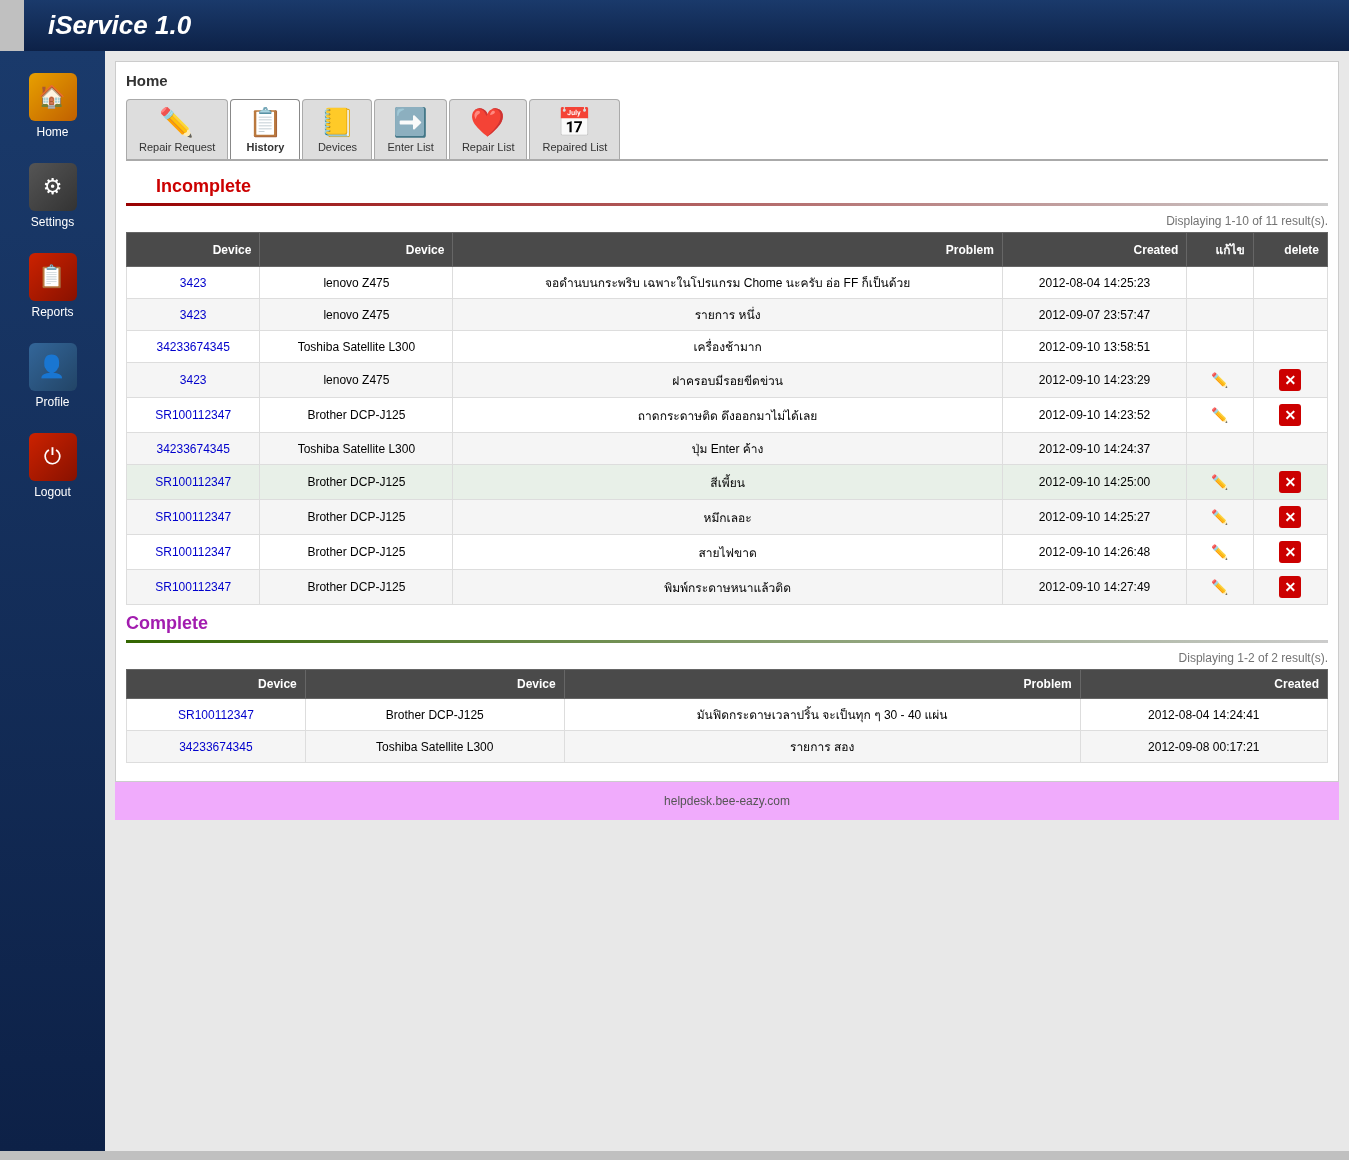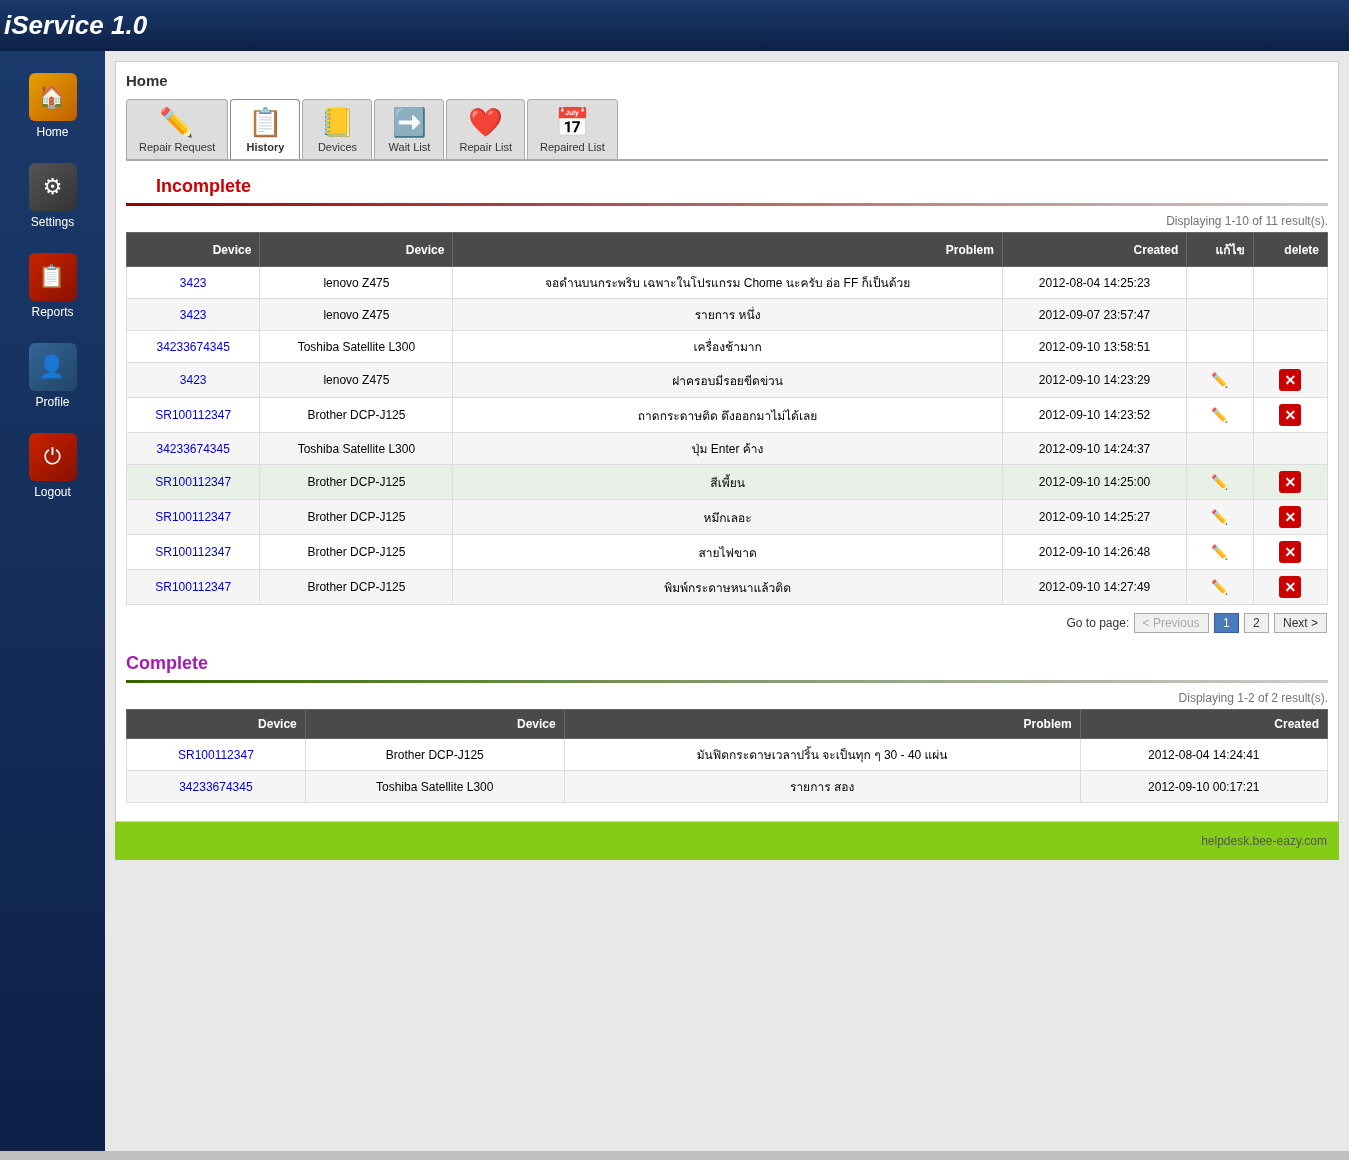--- a/index.html
+++ b/index.html
@@ -2,24 +2,25 @@
 <html><head>
   <meta charset="utf-8">
   <style>
     * { margin: 0; padding: 0; box-sizing: border-box; }
     body { font-family: Arial, sans-serif; font-size: 13px; background: #c0c0c0; min-width: 1349px; }
 
     
     #header {
       background: linear-gradient(180deg, #1a3a6b 0%, #0d2147 100%);
       color: white;
-      padding: 10px 4px;
+      padding: 10px 24px;
       font-size: 26px;
       font-weight: bold;
       font-style: italic;
+      margin-left: 24px;
     }
 
     
     #layout { display: flex; min-height: 1100px; }
 
     
     #sidebar {
       width: 105px;
       background: linear-gradient(180deg, #1a3a6b 0%, #0d2147 100%);
       display: flex;
@@ -182,25 +183,25 @@
       margin-top: 7px;
     }
     .complete-divider {
       height: 3px;
       background: linear-gradient(90deg, #336600, #cccccc);
       margin-bottom: 8px;
     }
 
     
     #footer {
-      text-align: right;
+      text-align: center;
       padding: 12px;
       color: #555;
       font-size: 12px;
-      background: #84cc16;
+      background: #f0abfc;
     }
 
     
     .x-btn {
       display: inline-flex;
       align-items: center;
       justify-content: center;
       width: 22px;
       height: 22px;
       background: #cc0000;
@@ -265,21 +266,21 @@
         <div class="nav-tab active">
           <span class="tab-icon">📋</span>
           <span>History</span>
         </div>
         <div class="nav-tab">
           <span class="tab-icon">📒</span>
           <span>Devices</span>
         </div>
         <div class="nav-tab">
           <span class="tab-icon">➡️</span>
-          <span>Wait List</span>
+          <span>Enter List</span>
         </div>
         <div class="nav-tab">
           <span class="tab-icon">❤️</span>
           <span>Repair List</span>
         </div>
         <div class="nav-tab">
           <span class="tab-icon">📅</span>
           <span>Repaired List</span>
         </div>
       </div>
@@ -437,27 +438,20 @@
     <td>
       <span class="pencil-btn">✏️</span>
     </td>
     <td>
       <span class="x-btn">✕</span>
     </td>
   </tr>
             </tbody>
         </table>
 
-        <div class="pagination">
-          <span>Go to page: </span>
-          <a class="page-btn disabled">&lt; Previous</a>
-          <a class="page-btn active">1</a>
-          <a class="page-btn">2</a>
-          <a class="page-btn">Next &gt;</a>
-        </div>
       </div>
 
       <div>
         <div class="complete-title">Complete</div>
         <div class="complete-divider"></div>
         <div class="display-info">Displaying 1-2 of 2 result(s).</div>
 
         <table class="data-table">
           <thead>
             <tr>
@@ -475,21 +469,21 @@
     <td>Brother DCP-J125</td>
     <td class="td-problem">มันฟิดกระดาษเวลาปริ้น จะเป็นทุก ๆ 30 - 40 แผ่น</td>
     <td>2012-08-04 14:24:41</td>
   </tr>
               <tr>
     <td>
       <a class="link-text">34233674345</a>
     </td>
     <td>Toshiba Satellite L300</td>
     <td class="td-problem">รายการ สอง</td>
-    <td>2012-09-10 00:17:21</td>
+    <td>2012-09-08 00:17:21</td>
   </tr>
             </tbody>
         </table>
       </div>
 
     </div>
 
     <div id="footer">
       <span>helpdesk.bee-eazy.com</span>
     </div>

